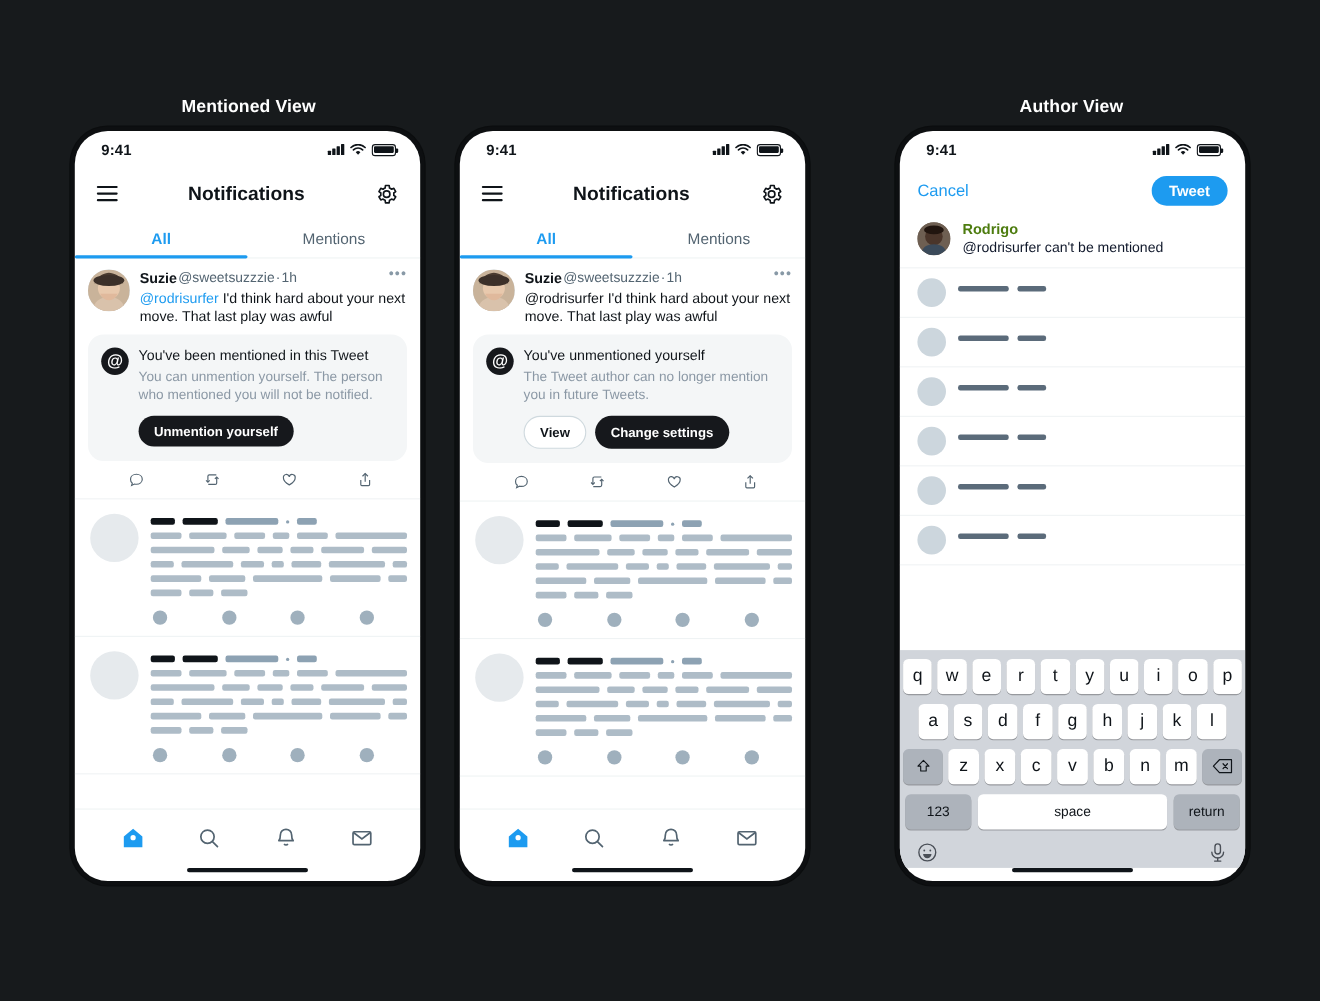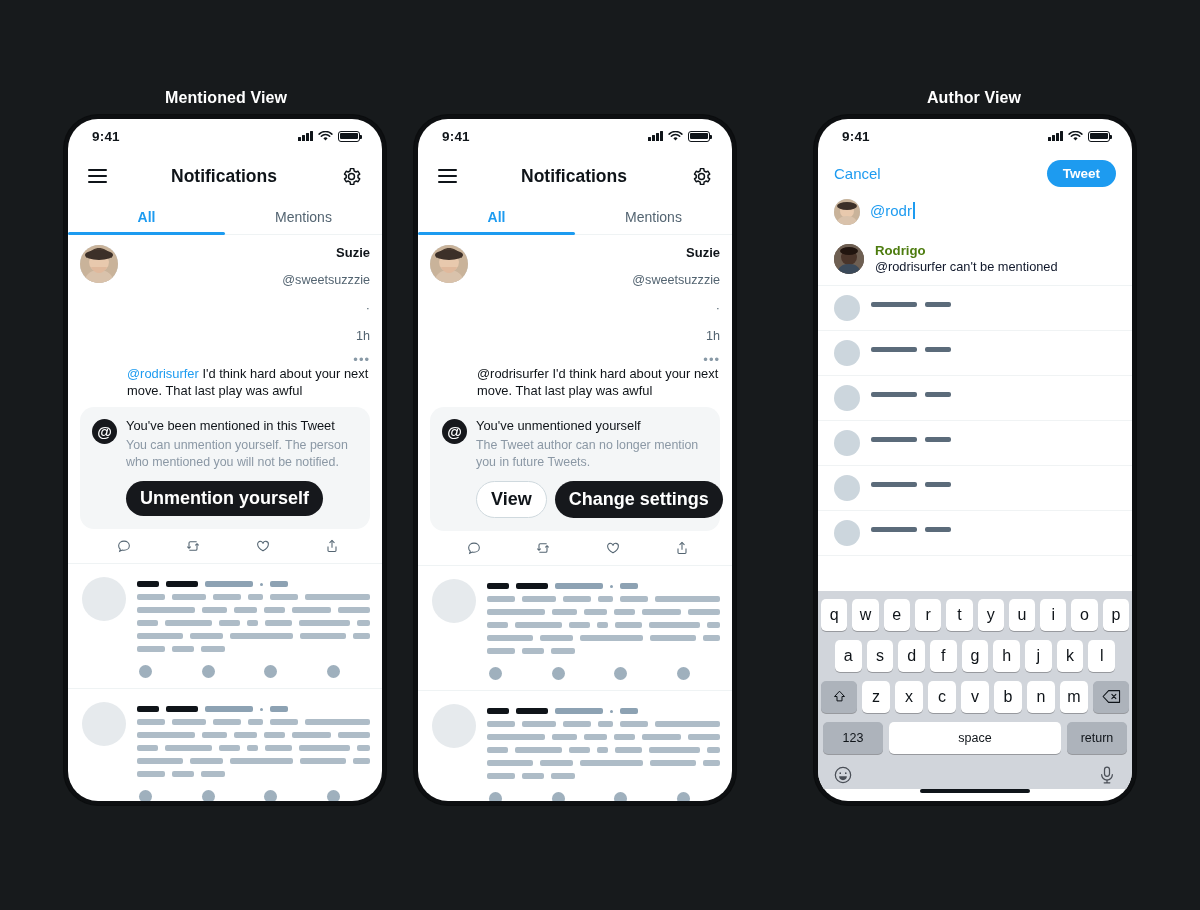--- a/index.html
+++ b/index.html
@@ -96,22 +96,22 @@
 
   
   .tweet { padding: 10px 12px 0 12px; display: flex; gap: 9px; }
   .avatar {
     width: 38px; height: 38px; border-radius: 50%; flex: 0 0 38px;
     overflow: hidden; background: #cfd9de; position: relative;
   }
   .avatar svg { display: block; width: 100%; height: 100%; }
   .tweet-body { flex: 1; min-width: 0; }
   .tweet-head {
-    display: flex; align-items: flex-end; gap: 12px;
-    font-size: 12.6px; color: #536471; line-height: 1.25; flex-direction: column;
+    display: flex; align-items: flex-start; gap: 1px;
+    font-size: 12.6px; color: #536471; line-height: 1.25;
   }
   .tweet-head .name { font-weight: bold; color: #0f1419; font-size: 13px; }
   .tweet-head .more { margin-left: auto; color: #8899a6; font-size: 13px; letter-spacing: 1px; line-height: .6; }
   .tweet-text { font-size: 12.9px; line-height: 1.32; color: #0f1419; margin-top: 1px; }
   .tweet-text .mention-blue { color: #1d9bf0; }
   .tweet-text .mention-plain { color: #0f1419; }
 
   
   .callout {
     margin: 8px 12px 0 12px;
@@ -123,21 +123,21 @@
     flex: 0 0 25px; width: 25px; height: 25px; border-radius: 50%;
     background: #16181c; color: #fff;
     display: flex; align-items: center; justify-content: center;
     font-size: 15px; font-weight: bold; line-height: 1; margin-top: 1px;
   }
   .callout-body { flex: 1; min-width: 0; }
   .callout-title { font-size: 12.9px; font-weight: normal; color: #0f1419; line-height: 1.3; }
   .callout-desc { font-size: 12.4px; color: #8b98a5; line-height: 1.33; margin-top: 2px; }
   .callout-actions { display: flex; gap: 8px; margin-top: 11px; }
   .btn {
-    border-radius: 999px; font-size: 18px; font-weight: bold;
+    border-radius: 999px; font-size: 12px; font-weight: bold;
     padding: 7px 14px; cursor: pointer; white-space: nowrap; border: none;
     font-family: "Liberation Sans", sans-serif;
     text-align: right;
   }
   .btn-dark { background: #16181c; color: #ffffff; }
   .btn-outline { background: #ffffff; color: #0f1419; border: 1px solid #cfd9de; }
 
   
   .actions {
     display: flex; justify-content: space-between;
@@ -712,34 +712,20 @@
               <span></span>
             </span>
         </span>
       </div>
 
       <div class="composer-bar">
         <span class="cancel-link">Cancel</span>
         <button class="tweet-btn">Tweet</button>
       </div>
 
-      <div class="compose-row">
-        <div class="compose-av">
-          <svg viewBox="0 0 26 26">
-            <rect width="26" height="26" fill="#c9b39a"></rect>
-            <circle cx="13" cy="12" r="7" fill="#e8c9ad"></circle>
-            <path d="M2 26c1-6 5-9 11-9s10 3 11 9z" fill="#d9c2ab"></path>
-            <ellipse cx="13" cy="7" rx="10" ry="4" fill="#3c3029"></ellipse>
-          </svg>
-        </div>
-        <div class="compose-text">
-            <span>@rodr</span>
-            <span class="caret"></span>
-          </div>
-      </div>
 
       <div class="suggest-row">
         <div class="suggest-av">
           <svg viewBox="0 0 30 30">
             <rect width="30" height="30" fill="#6e5f52"></rect>
             <circle cx="15" cy="13" r="8" fill="#4a352a"></circle>
             <path d="M3 30c1-7 5-10 12-10s11 3 12 10z" fill="#3b4a5a"></path>
             <ellipse cx="15" cy="7" rx="9" ry="4" fill="#21150f"></ellipse>
           </svg>
         </div>

